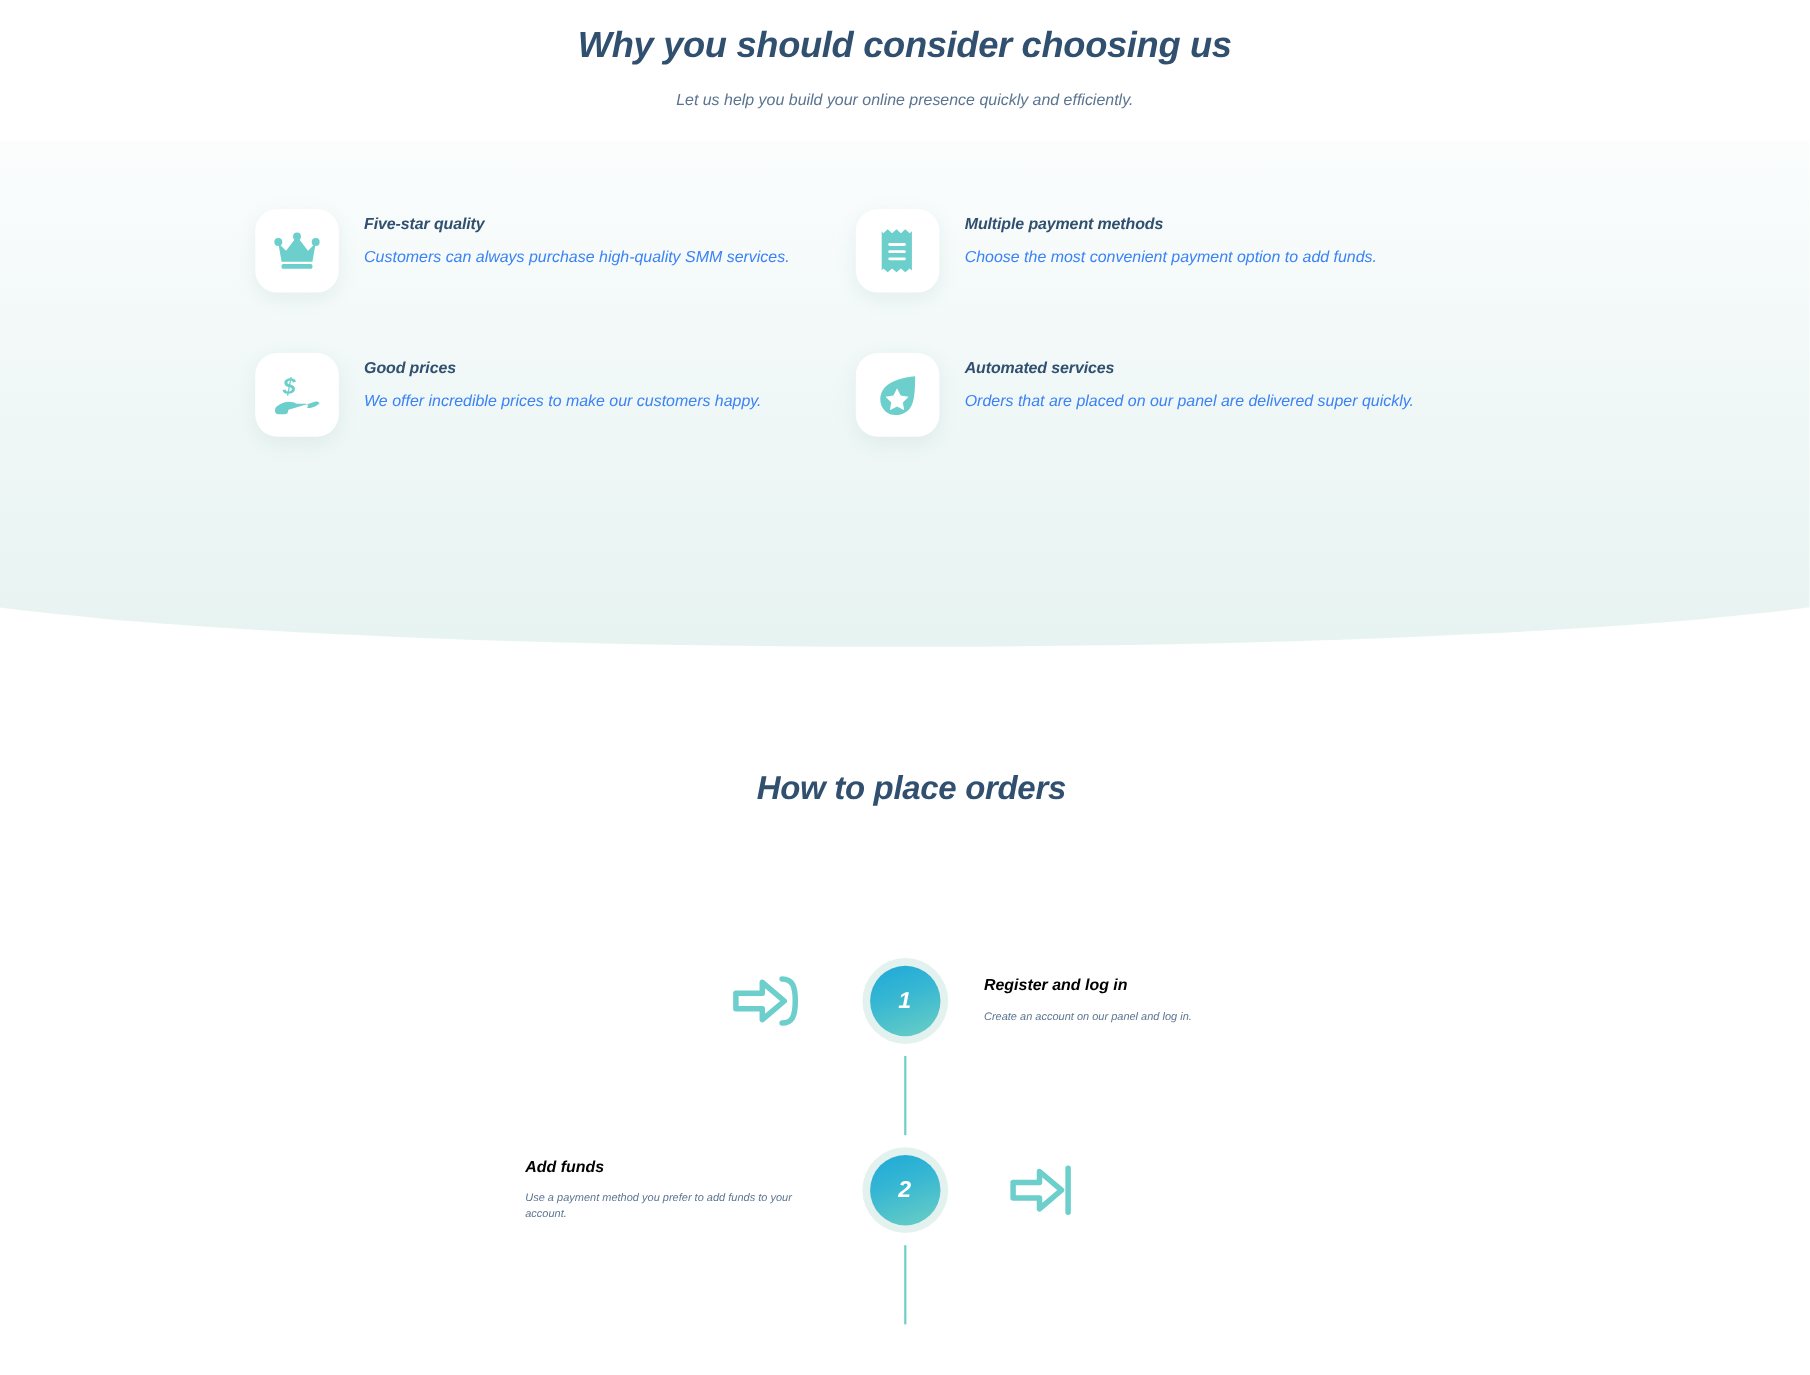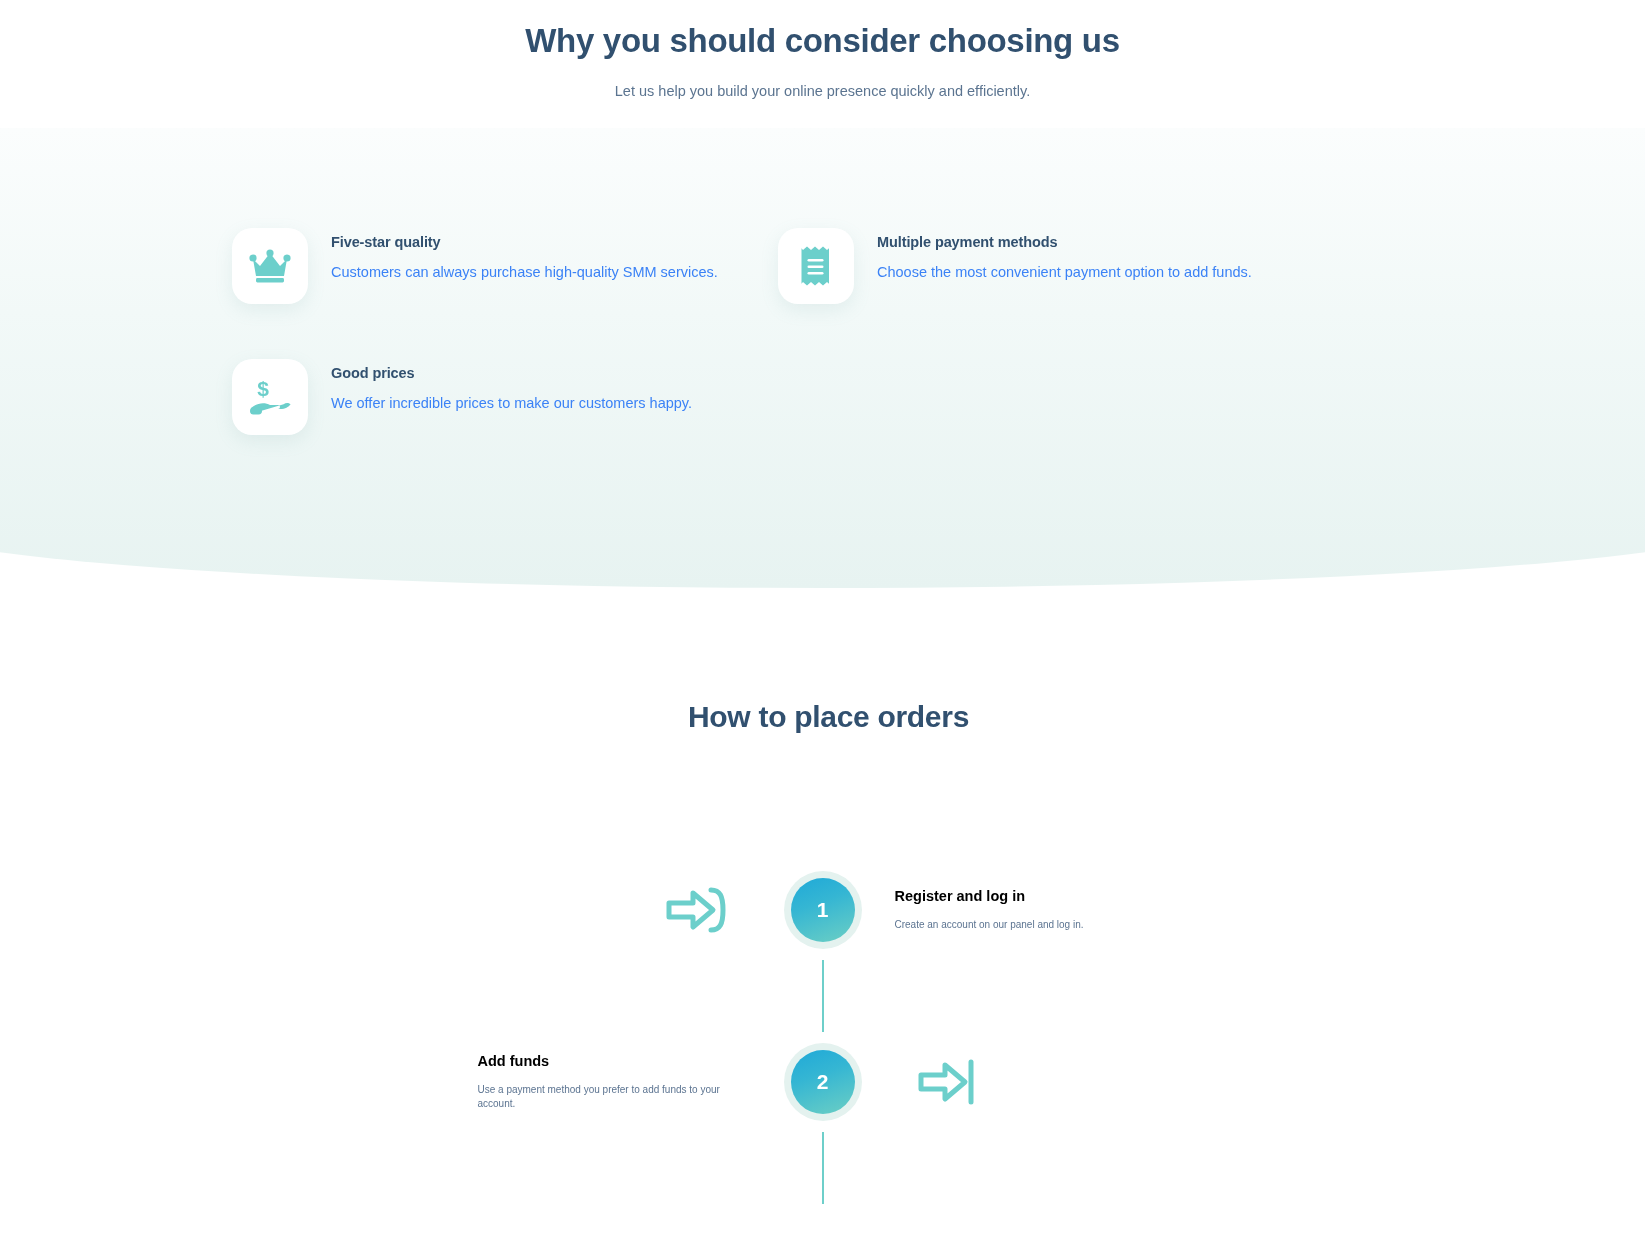--- a/index.html
+++ b/index.html
@@ -2,21 +2,21 @@
 <html><head>
 <meta charset="utf-8">
 <style>
   * { margin:0; padding:0; box-sizing:border-box; }
   html, body {
     width:1645px; height:1250px;
     background:#ffffff;
     font-family:"Liberation Sans", sans-serif;
     overflow:hidden;
   }
-  .page { position:relative; width:1645px; height:1250px; }
+  .page { position:relative; width:1645px; height:1250px;font-style:italic; }
 
   
   .why-section { position:relative; width:100%; }
 
   .why-head { position:relative; z-index:3; padding-top:20px; text-align:center; }
   .why-title {
     font-size:33px; font-weight:bold; color:#31506f;
     letter-spacing:-0.3px; line-height:1.25;
   }
   .why-sub {
@@ -30,21 +30,21 @@
     background:linear-gradient(180deg,#fbfdfd 0%, #f2f9f8 40%, #e7f3f1 100%);
     border-bottom-left-radius:50% 70px;
     border-bottom-right-radius:50% 70px;
     z-index:1;
   }
 
   .features {
     position:absolute; z-index:3;
     top:190px; left:232px; width:1180px;
     display:grid; grid-template-columns:546px 546px;
-    column-gap:0px; row-gap:55px;margin-top:38px;
+    column-gap:0px; row-gap:55px;
   }
   .feature { display:flex; align-items:flex-start; }
   .feat-tile {
     flex:0 0 auto;
     width:76px; height:76px; border-radius:20px;
     background:#ffffff;
     box-shadow:0 6px 18px rgba(120,170,170,0.14);
     display:flex; align-items:center; justify-content:center;
   }
   .feat-text { padding-left:23px; padding-top:6px; }
@@ -160,20 +160,34 @@
               <rect x="2" y="30.5" width="12" height="7" rx="3.4" fill="#6ccfcb"></rect>
             </svg>
           </span>
         </div>
         <div class="feat-text">
           <div class="feat-title">Good prices</div>
           <div class="feat-desc">We offer incredible prices to make our customers happy.</div>
         </div>
       </div>
 
+      <div class="feature">
+        <div class="feat-tile">
+          <span>
+            <svg width="40" height="40" viewBox="0 0 40 40">
+              <path d="M36 3 C25 4 14 7 8.5 13 C2.5 19.6 3 29.4 9 35 C15 40.2 25.5 39 31 32.5 C36 26.5 35.8 12 36 3 Z" fill="#6ccfcb"></path>
+              <path d="M19.5 14 L22.8 20.6 L30 21.7 L24.8 26.8 L26 34 L19.5 30.6 L13 34 L14.2 26.8 L9 21.7 L16.2 20.6 Z" fill="#ffffff"></path>
+            </svg>
+          </span>
+        </div>
+        <div class="feat-text">
+          <div class="feat-title">Automated services</div>
+          <div class="feat-desc">Orders that are placed on our panel are delivered super quickly.</div>
+        </div>
+      </div>
 
     </div>
   </div>
 
   <div class="orders-head">
     <div class="orders-title">How to place orders</div>
   </div>
 
   <div class="timeline">
 

